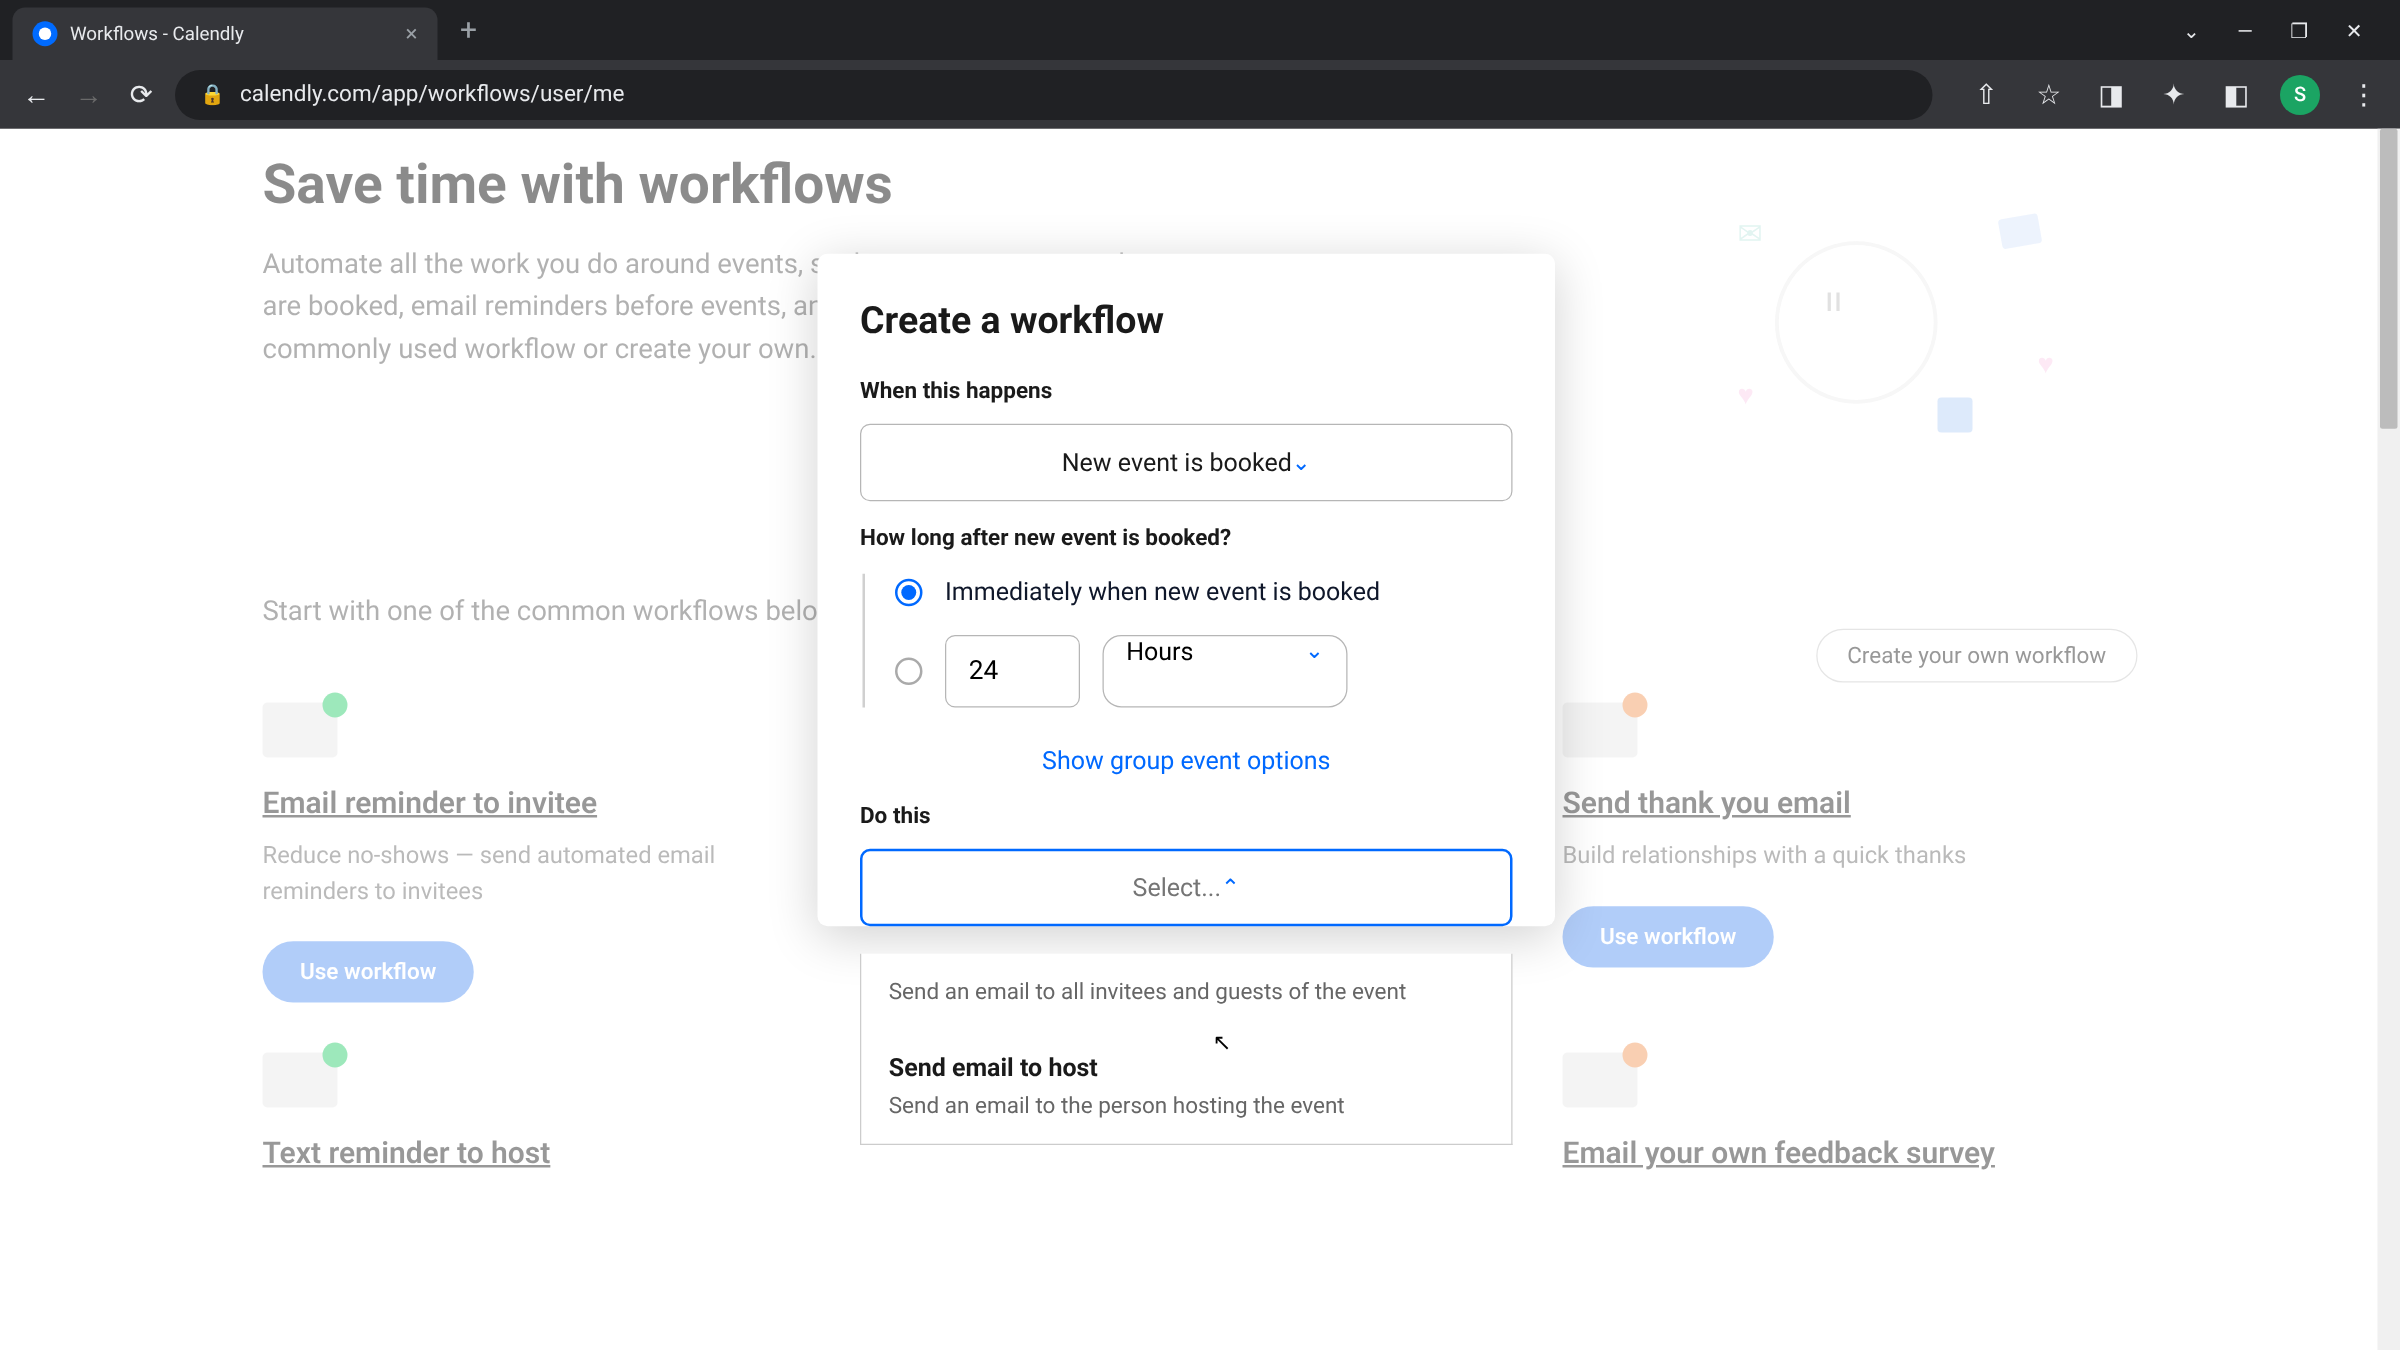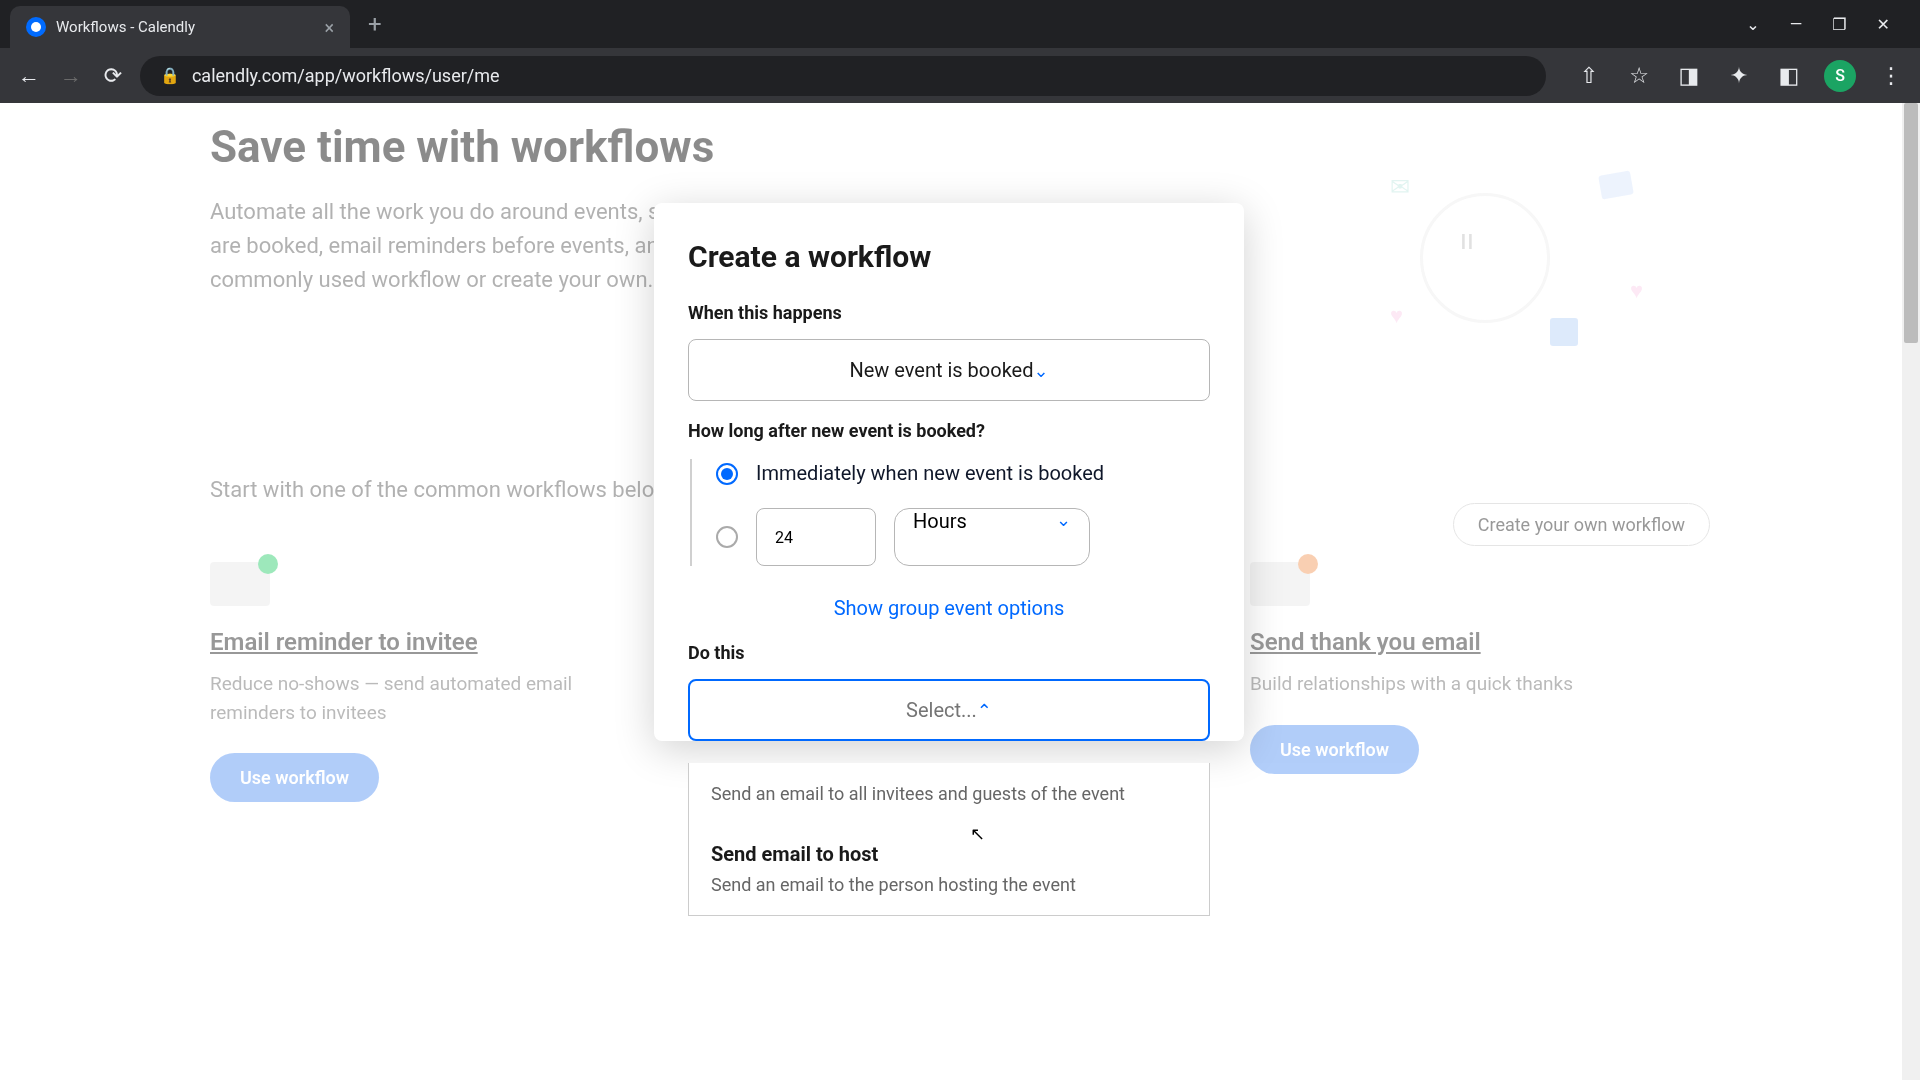--- a/index.html
+++ b/index.html
@@ -55,21 +55,21 @@
 .select-box.active { border: 2px solid #0069ff; }
 .chevron { color: #0069ff; font-size: 18px; }
 .sub-label { font-size: 18px; font-weight: 700; color: #1a1a1a; margin: 19px 0 18px 0; }
 
 .radio-group { border-left: 2px solid #d0d0d0; padding-left: 24px; margin-left: 2px; }
 .radio-row { display: flex; align-items: center; gap: 18px; margin-bottom: 20px; }
 .radio { width: 22px; height: 22px; border-radius: 50%; border: 2px solid #aaa; flex-shrink: 0; display: flex; align-items: center; justify-content: center; }
 .radio.checked { border-color: #0069ff; }
 .radio.checked::after { content: ""; width: 12px; height: 12px; border-radius: 50%; background: #0069ff; }
 .radio-label { font-size: 20px; color: #0f172a; line-height: 1.45; }
-.num-input { width: 120px; height: 58px; border: 1px solid #b6b6b6; border-radius: 8px; padding: 12px 18px; font-size: 16px; }
+.num-input { width: 108px; height: 58px; border: 1px solid #b6b6b6; border-radius: 8px; padding: 12px 18px; font-size: 21px; }
 .unit-select { width: 196px; height: 58px; border: 1px solid #b6b6b6; border-radius: 15px; padding: 0 18px; font-size: 20px; display: flex; align-items: flex-start; justify-content: space-between; }
 
 .link-btn { color: #0069ff; font-size: 20px; text-align: center; margin: 30px 0 22px 0; cursor: pointer; }
 
 .dropdown-panel { position: absolute; left: 34px; right: 34px; top: 560px; background: #fff; border: 1px solid #ccc; border-top: none; max-height: 210px; overflow-y: auto; z-index: 11; }
 .dropdown-panel::-webkit-scrollbar { width: 16px; }
 .dropdown-panel::-webkit-scrollbar-track { background: #f0f0f0; }
 .dropdown-panel::-webkit-scrollbar-thumb { background: #bcbcbc; }
 .dd-item { padding: 18px 22px; cursor: pointer; }
 .dd-title { font-size: 20px; font-weight: 700; color: #1a1a1a; margin-bottom: 6px; }
@@ -158,20 +158,34 @@
       <div class="card card2-offset">
         <div class="card-icon">
             <div class="card-badge badge-orange"></div>
           </div>
         <div class="card-title">Send thank you email</div>
         <div class="card-desc">Build relationships with a quick thanks</div>
         <button class="use-btn">Use workflow</button>
       </div>
     </div>
 
+    <div class="cards-row2">
+      <div class="card">
+        <div class="card-icon">
+            <div class="card-badge badge-green"></div>
+          </div>
+        <div class="card-title">Text reminder to host</div>
+      </div>
+      <div class="card card2-offset">
+        <div class="card-icon">
+            <div class="card-badge badge-orange"></div>
+          </div>
+        <div class="card-title">Email your own feedback survey</div>
+      </div>
+    </div>
   </div>
 
   <div class="modal">
     <h2 class="modal-title">Create a workflow</h2>
 
     <div class="modal-label">When this happens</div>
     <div class="select-box">
       <span>New event is booked</span>
       <span class="chevron">⌄</span>
     </div>

